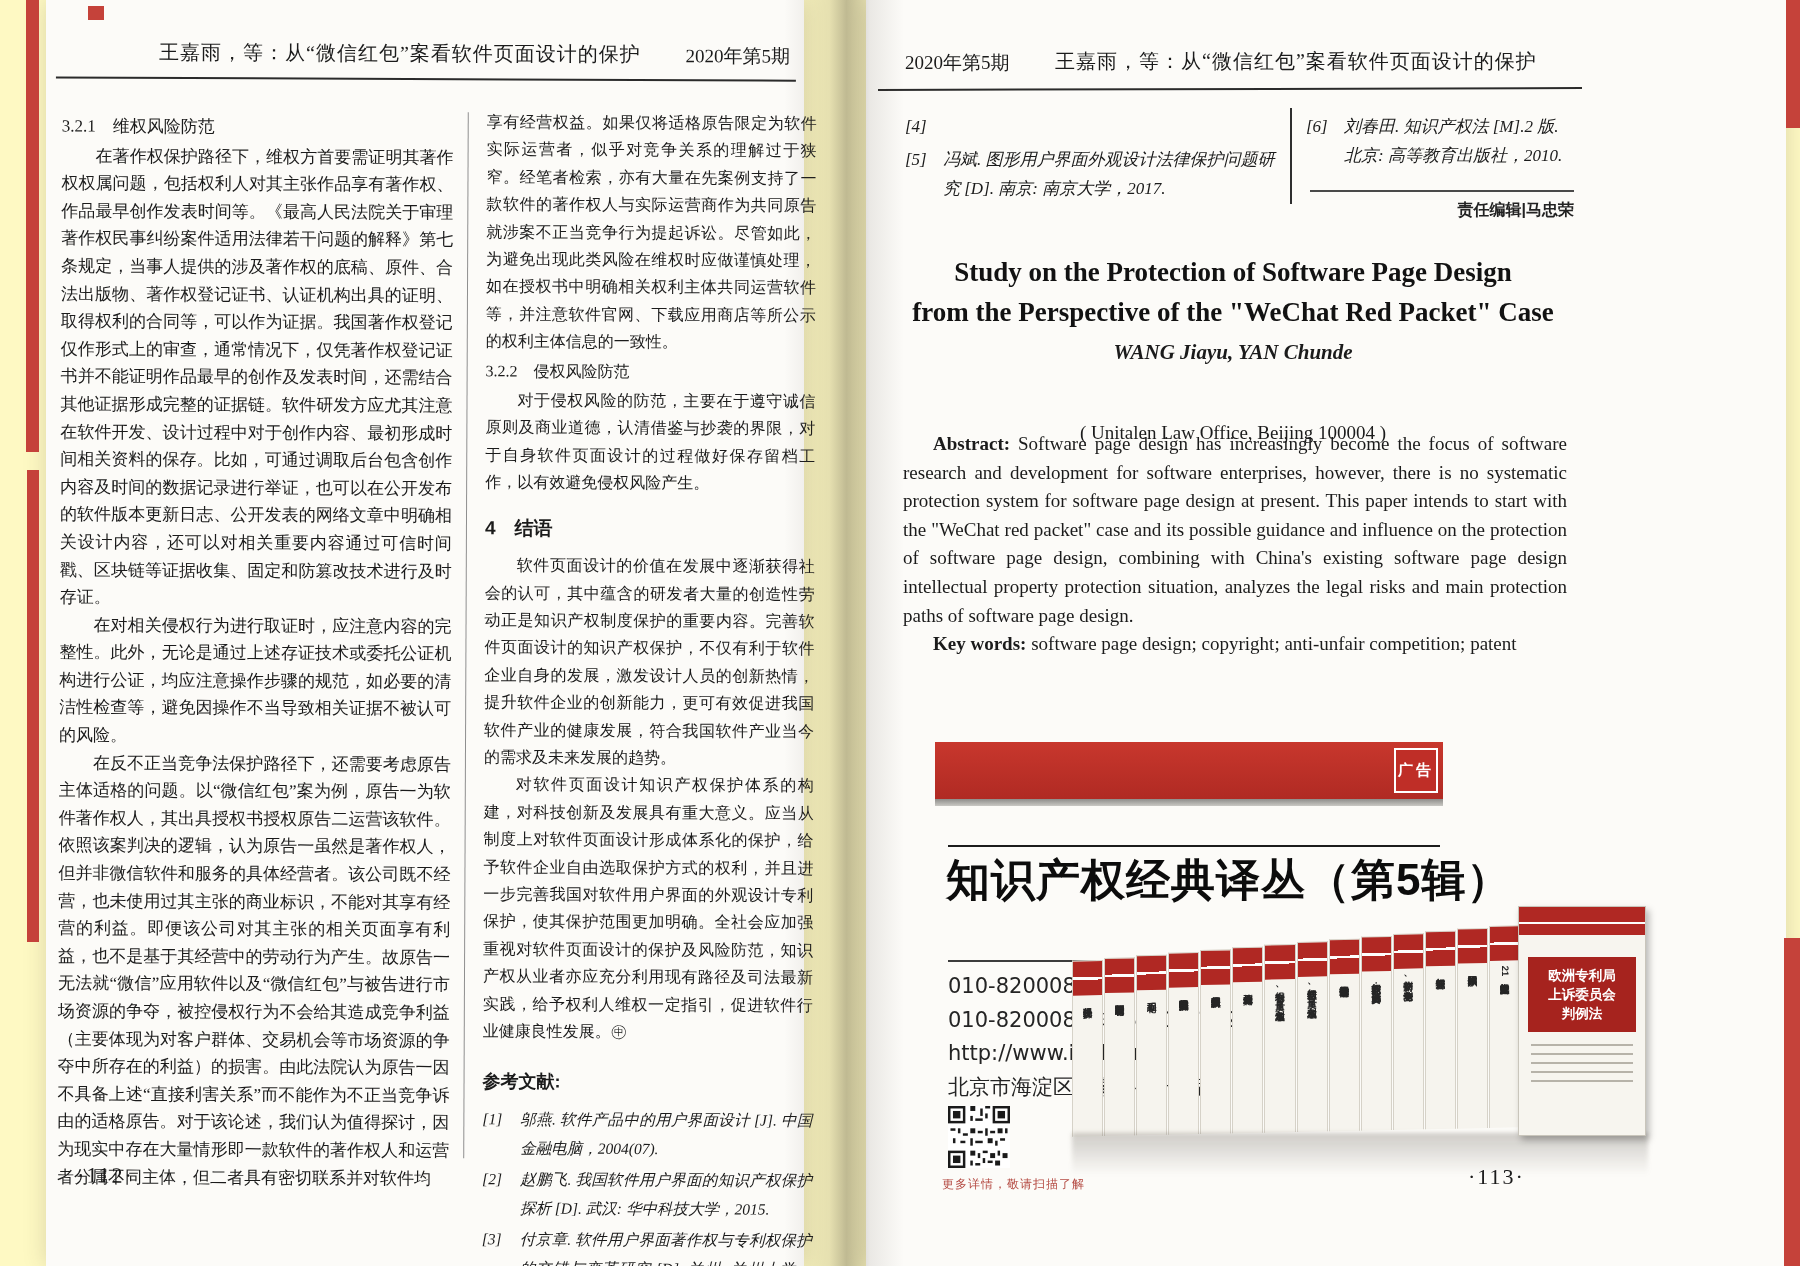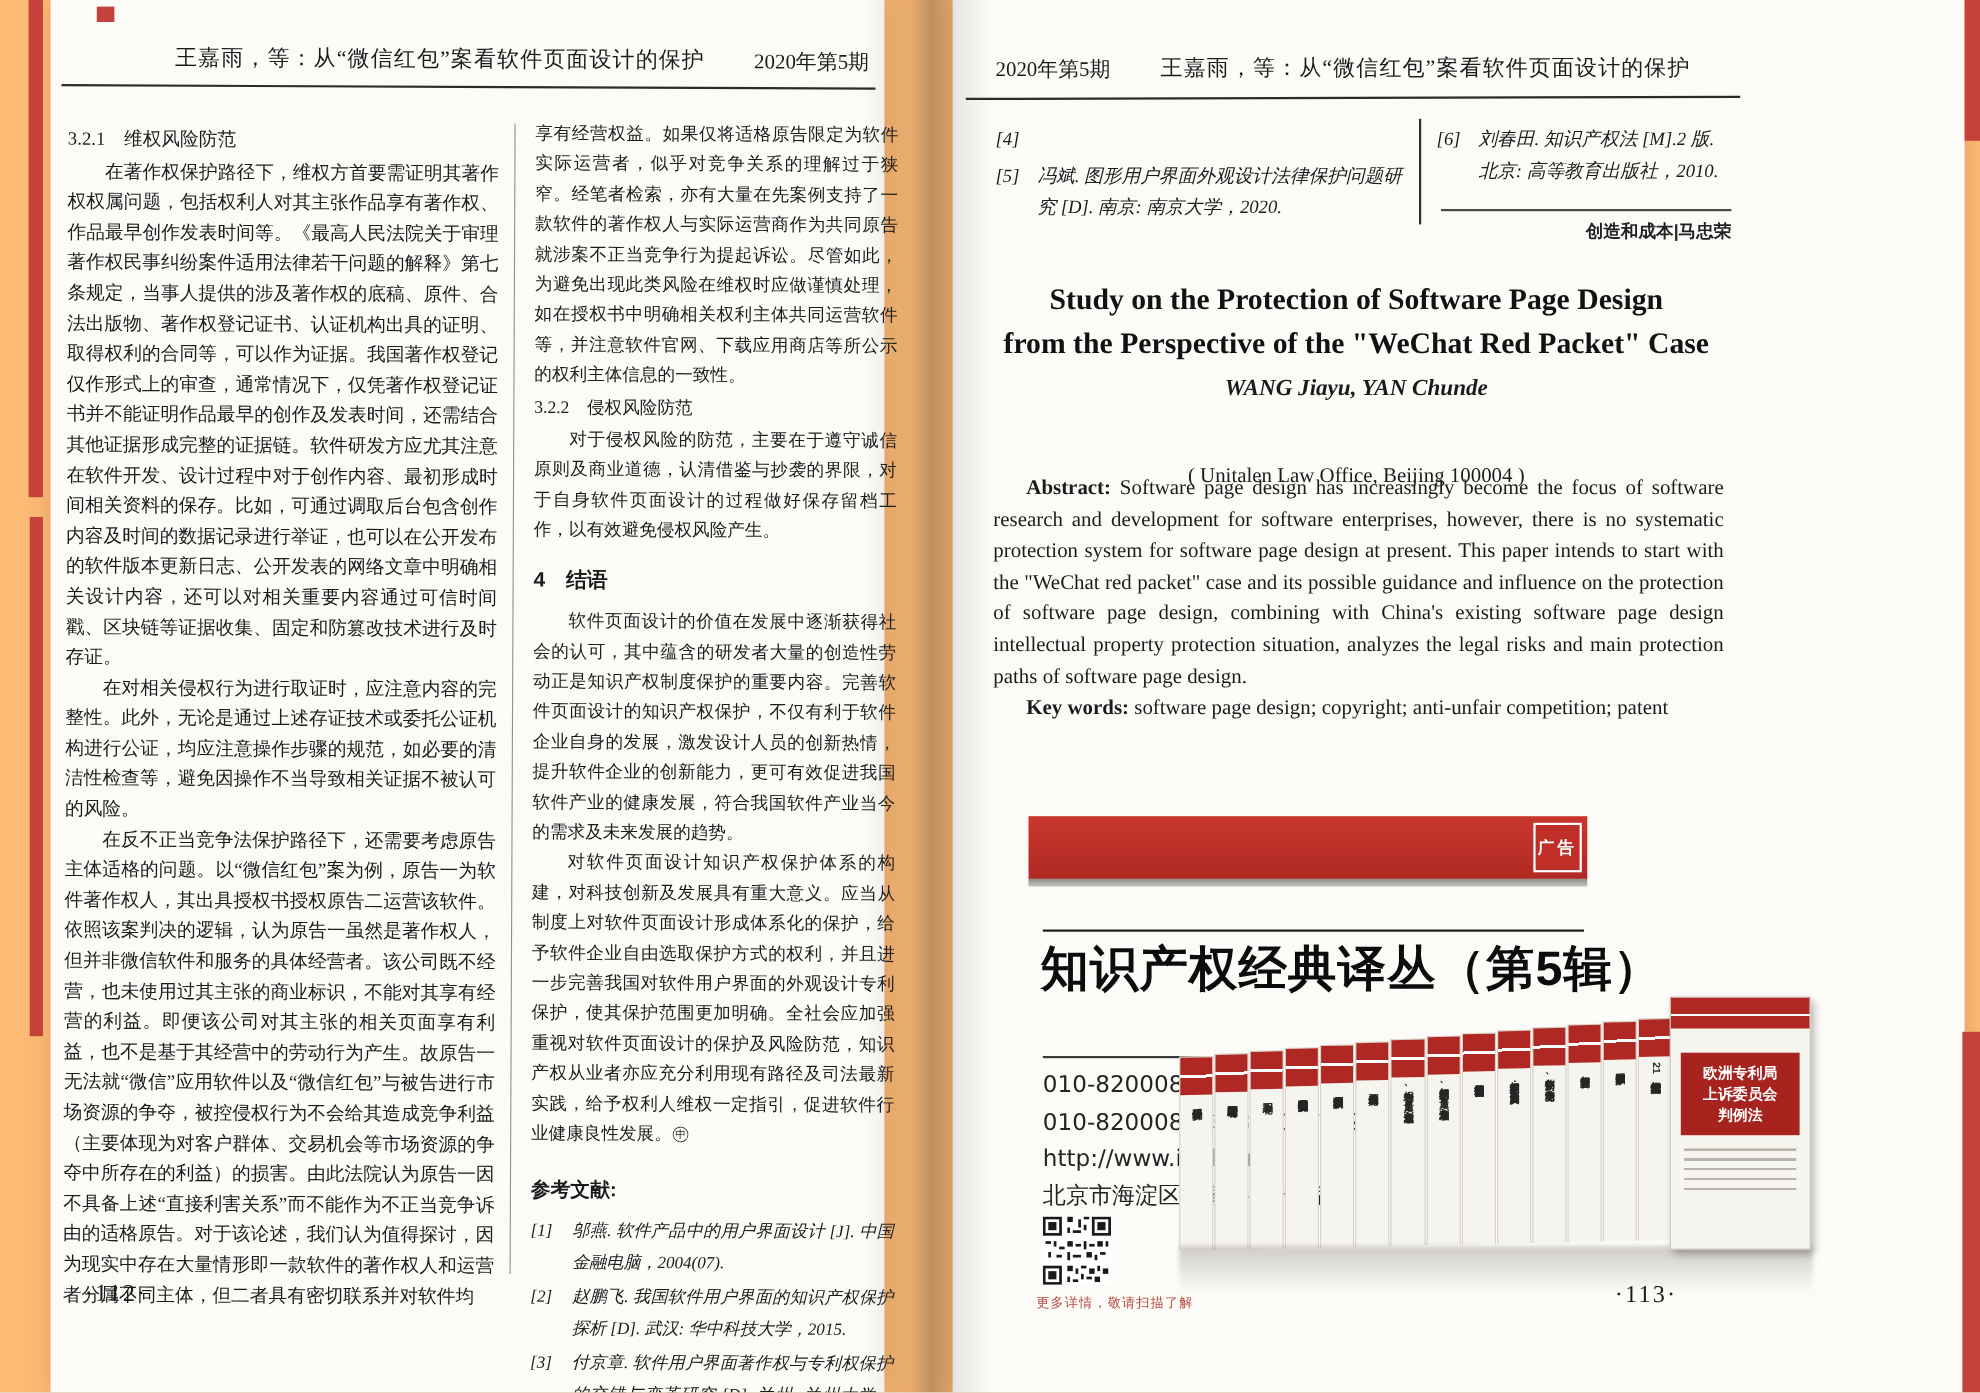--- a/index.html
+++ b/index.html
@@ -1,17 +1,17 @@
 <!DOCTYPE html>
 <html><head>
 <meta charset="utf-8">
 <style>
   html,body{margin:0;padding:0;background:#dcdad6;}
   .sheet{position:relative;width:1800px;height:1266px;overflow:hidden;
-         background:#fdba74;font-family:"Liberation Serif","DejaVu Serif",serif;color:#1b1b1b;}
+         background:#fef9c3;font-family:"Liberation Serif","DejaVu Serif",serif;color:#1b1b1b;}
   .page{position:absolute;top:0;height:1266px;background:#fcfbf8;box-shadow:0 0 22px rgba(60,50,40,.18);}
   #left-page{left:46px;width:758px;}
   #right-page{left:866px;width:920px;}
   .gutter{position:absolute;top:0;left:784px;width:120px;height:1266px;z-index:5;pointer-events:none;
           background:linear-gradient(to right,rgba(80,70,60,0) 0%,rgba(80,70,60,.14) 38%,rgba(50,42,36,.30) 52%,rgba(80,70,60,.10) 72%,rgba(80,70,60,0) 100%);}
   .edge-strip{position:absolute;background:#c5423a;z-index:6;}
   .rule{position:absolute;background:#2b2b2b;}
   .thin-rule{position:absolute;background:#777;}
 
   
@@ -150,32 +150,32 @@
   <div id="rp-issue">2020年第5期</div>
   <div id="rp-title">王嘉雨，等：从“微信红包”案看软件页面设计的保护</div>
   <div class="rule" id="rp-rule"></div>
 
   <div id="rrefs1">
       <div class="blk ref">
         <span class="refnum">[4]</span>
       </div>
       <div class="blk ref">
         <span class="refnum">[5]</span>
-        <span class="reftext">冯斌. 图形用户界面外观设计法律保护问题研究 [D]. 南京: 南京大学，2020.</span>
+        <span class="reftext">冯斌. 图形用户界面外观设计法律保护问题研究 [D]. 南京: 南京大学，2017.</span>
       </div>
     </div>
   <div id="rrefs2">
       <div class="blk ref">
         <span class="refnum">[6]</span>
         <span class="reftext">刘春田. 知识产权法 [M].2 版. 北京: 高等教育出版社，2010.</span>
       </div>
     </div>
   <div class="thin-rule" id="rref-divider"></div>
   <div class="rule" id="editor-rule"></div>
-  <div id="editor">创造和成本|马忠荣</div>
+  <div id="editor">责任编辑|马忠荣</div>
 
   <div id="authors">WANG Jiayu, YAN Chunde</div>
   <div id="eng-title">
     <div>Study on the Protection of Software Page Design</div>
     <div>from the Perspective of the "WeChat Red Packet" Case</div>
   </div>
   <div id="affil">( Unitalen Law Office, Beijing 100004 )</div>
 
   <div id="abs">
     <p><span class="lbl">Abstract:</span> <span>Software page design has increasingly become the focus of software research and development for software enterprises, however, there is no systematic protection system for software page design at present. This paper intends to start with the "WeChat red packet" case and its possible guidance and influence on the protection of software page design, combining with China's existing software page design intellectual property protection situation, analyzes the legal risks and main protection paths of software page design.</span></p>

